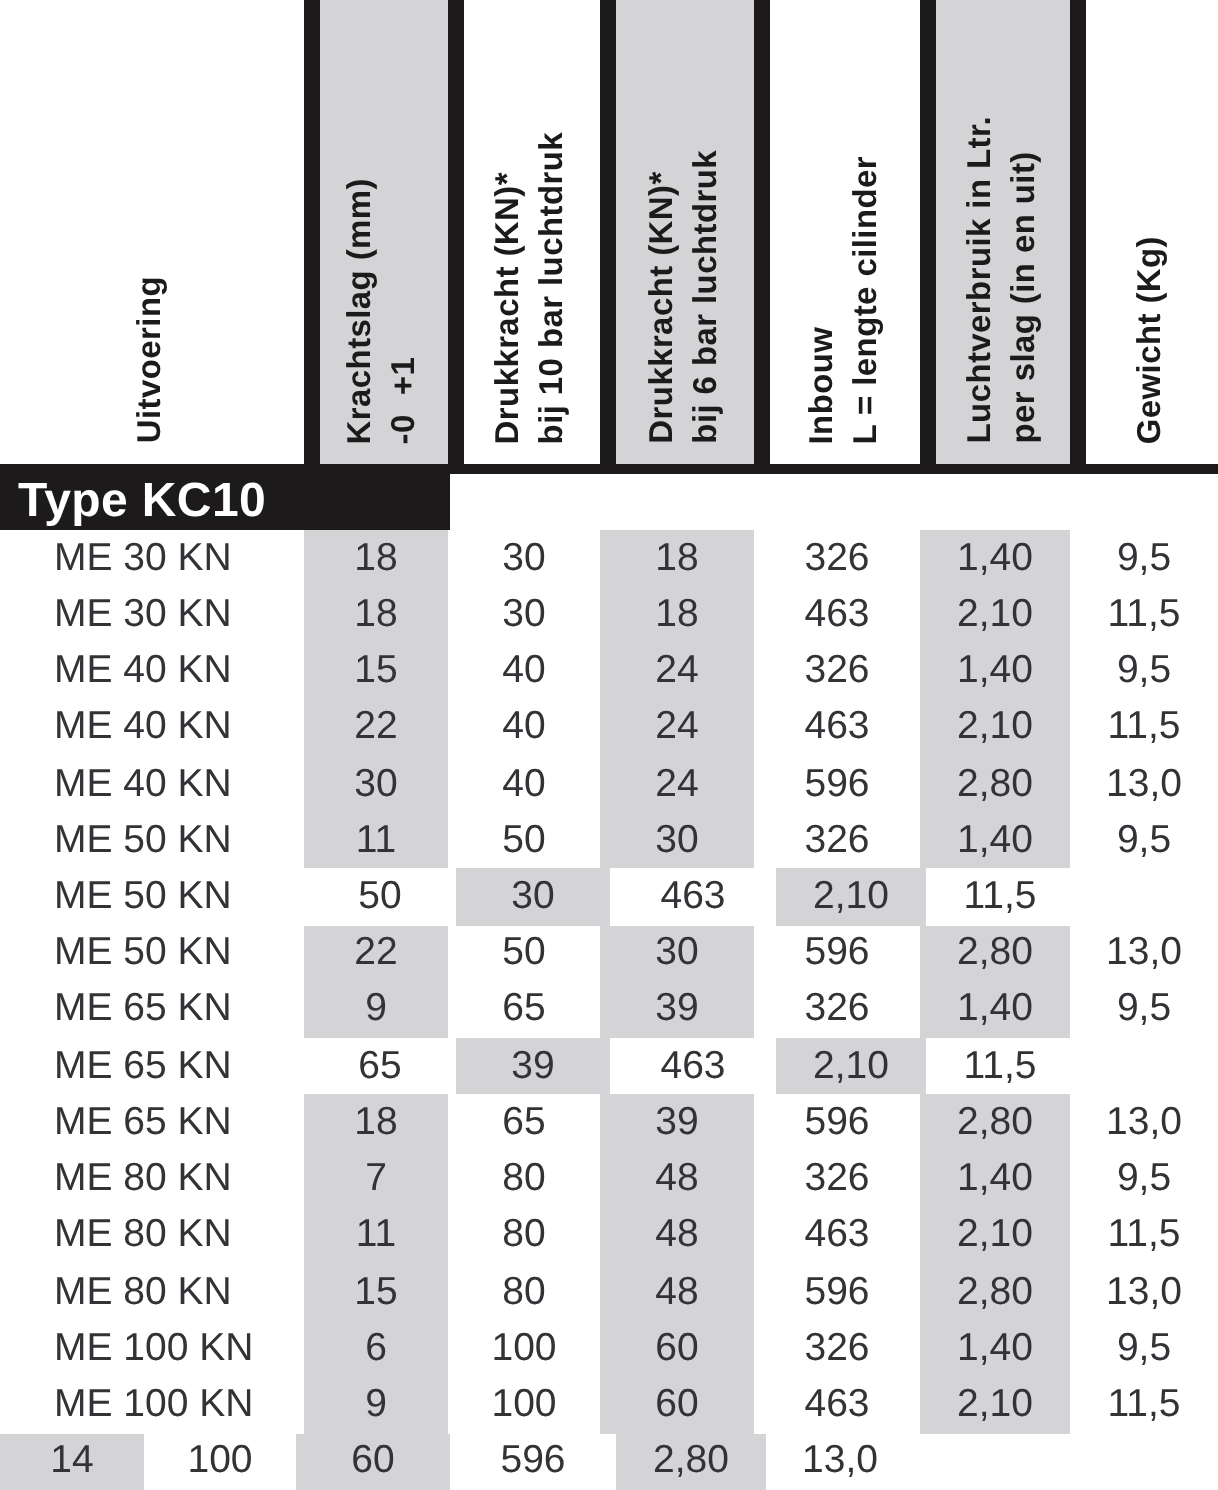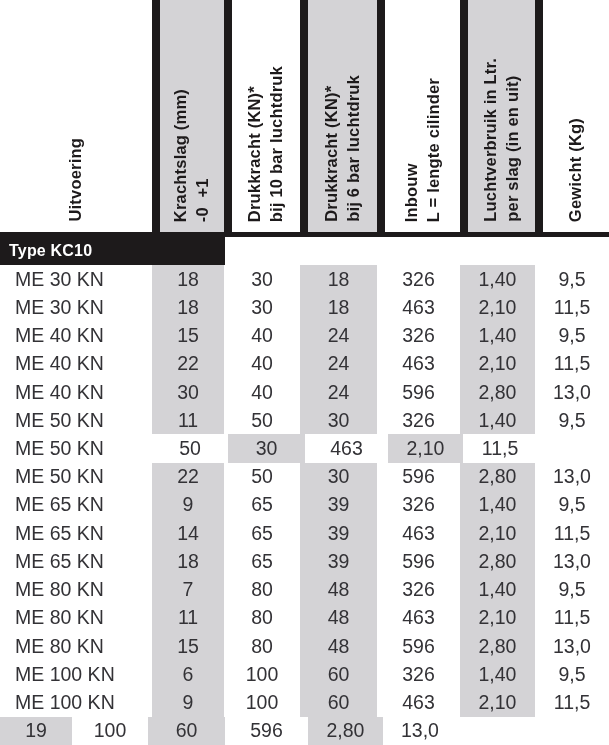--- a/index.html
+++ b/index.html
@@ -37,36 +37,36 @@
   }
   .rot div { white-space: pre; }
 
   
   .section-row { height: 28px; display: flex; background: #ffffff; }
   .band {
     width: 225px; height: 28px;
     background: var(--band, #1d1a1b);
     color: #ffffff;
     font-weight: bold;
-    font-size: 16px;
+    font-size: 24px;
     display: flex; align-items: center;
     padding-left: 9px;
     letter-spacing: 0.2px;
   }
 
   
   .body { display: flex; flex-direction: column; flex: 1; }
   .row {
     display: flex;
     height: 28.235px;
     font-size: 19.5px;
     color: var(--text, #333236);
   }
   .cell { display: flex; align-items: center; justify-content: center; height: 100%; }
-  .cell.c1 { justify-content: flex-start; padding-left: 15px; }
+  .cell.c1 { justify-content: flex-start; padding-left: 27px; }
 
   
   .c1 { width: 152px; }
   .c2 { width: 72px; }
   .c3 { width: 76px; }
   .c4 { width: 77px; }
   .c5 { width: 83px; }
   .c6 { width: 75px; }
   .c7 { width: 74px; }
 </style>
@@ -197,21 +197,20 @@
         <div class="cell c1">ME 65 KN</div>
         <div class="cell c2 shaded">9</div>
         <div class="cell c3">65</div>
         <div class="cell c4 shaded">39</div>
         <div class="cell c5">326</div>
         <div class="cell c6 shaded">1,40</div>
         <div class="cell c7">9,5</div>
       </div>
       <div class="row">
         <div class="cell c1">ME 65 KN</div>
-        <div class="cell c2 shaded">14</div>
         <div class="cell c3">65</div>
         <div class="cell c4 shaded">39</div>
         <div class="cell c5">463</div>
         <div class="cell c6 shaded">2,10</div>
         <div class="cell c7">11,5</div>
       </div>
       <div class="row">
         <div class="cell c1">ME 65 KN</div>
         <div class="cell c2 shaded">18</div>
         <div class="cell c3">65</div>
@@ -259,21 +258,21 @@
       <div class="row">
         <div class="cell c1">ME 100 KN</div>
         <div class="cell c2 shaded">9</div>
         <div class="cell c3">100</div>
         <div class="cell c4 shaded">60</div>
         <div class="cell c5">463</div>
         <div class="cell c6 shaded">2,10</div>
         <div class="cell c7">11,5</div>
       </div>
       <div class="row">
-        <div class="cell c2 shaded">19</div>
+        <div class="cell c2 shaded">14</div>
         <div class="cell c3">100</div>
         <div class="cell c4 shaded">60</div>
         <div class="cell c5">596</div>
         <div class="cell c6 shaded">2,80</div>
         <div class="cell c7">13,0</div>
       </div>
     </div>
 </div>
 
 </body></html>

